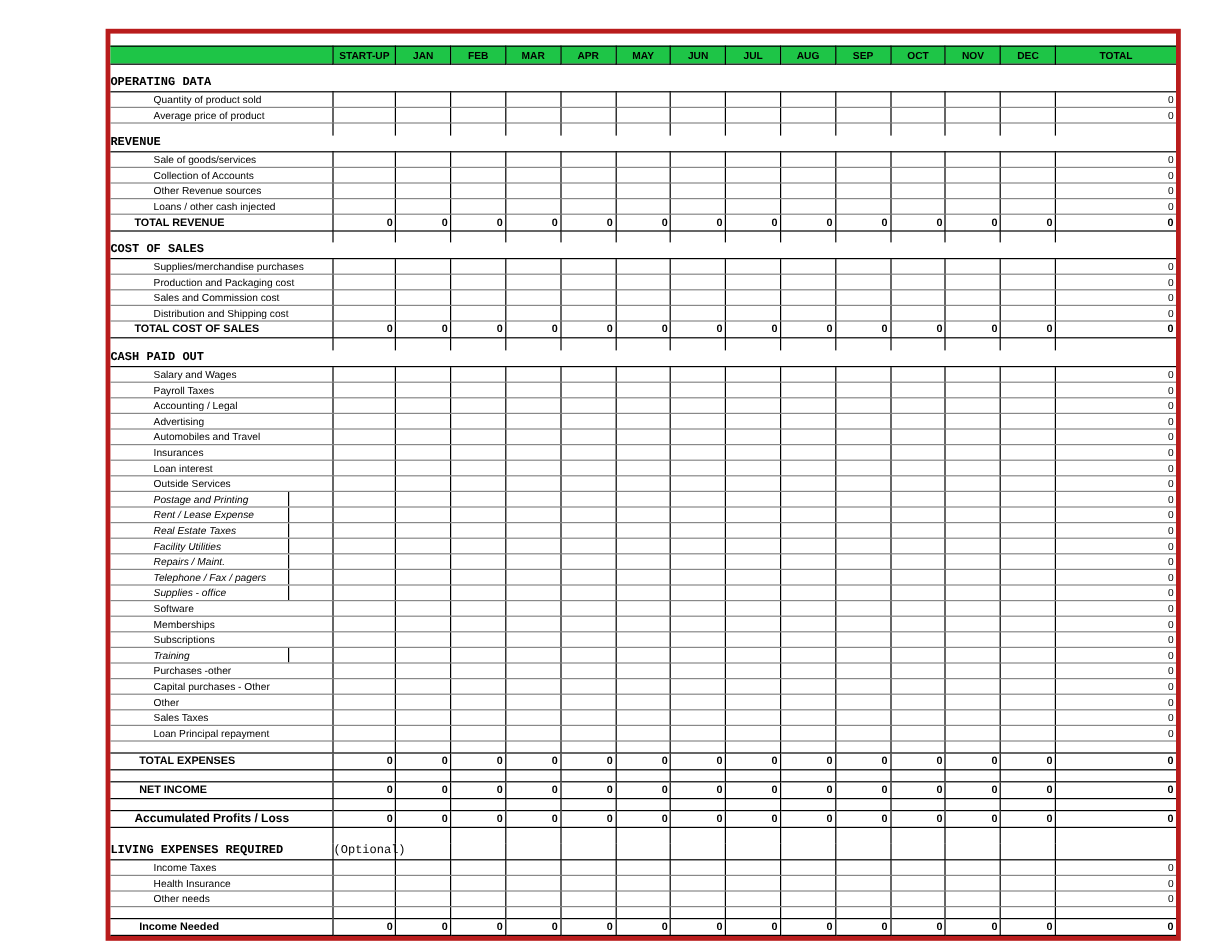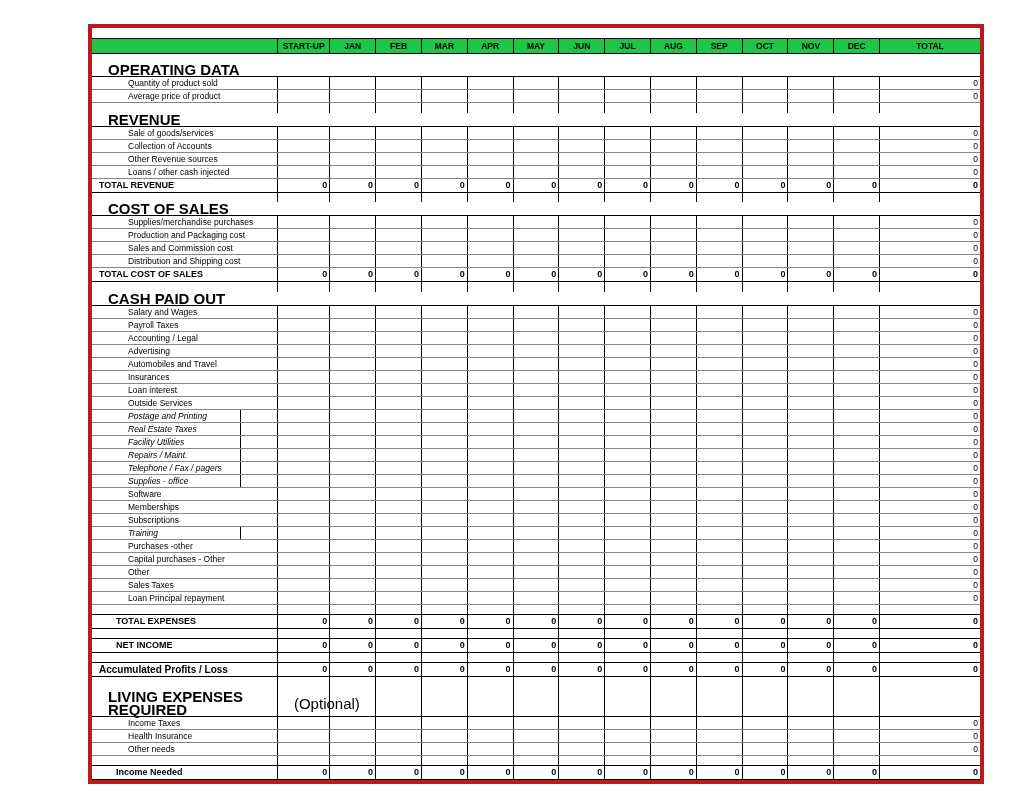--- a/index.html
+++ b/index.html
@@ -67,41 +67,42 @@
   tr.data.short-sep td.lbl::after{
     content:"";
     position:absolute;
     right:36px; top:0; bottom:0;
     border-right:1px solid #000;
   }
 
   
   tr.section td {
     font-weight: 700;
-    font-size: 15px;
+    font-size: 10px;
     border-bottom: 1.5px solid #000;
     height: 13px;
     line-height:13px;
-    padding-left: 16px;
+    padding-left: 0;
     text-align: left;
+    font-family: Liberation Mono, monospace;
   }
 
   
   tr.total td {
     font-weight: 700;
     border-top: 1.5px solid #000;
     border-bottom: 1.5px solid #000;
     border-right: 1px solid #000;
     height: 13px;
     line-height:13px;
     text-align: right;
     padding: 0 2px;
     font-size: 9px;
   }
-  tr.total td.lbl { text-align: left; padding-left: 7px; }
+  tr.total td.lbl { text-align: left; padding-left: 20px; }
   tr.total.indent td.lbl { padding-left: 24px; }
 
   
   tr.blank td {
     height: 10px;
     border-right: 1px solid #000;
     border-bottom: none;
   }
   tr.blank.noborder td { border-right: none; }
   tr.blank.tall td { height: 14px; }
@@ -608,20 +609,37 @@
           <td></td>
           <td></td>
           <td></td>
           <td></td>
           <td></td>
           <td></td>
           <td></td>
           <td class="totalcol">0</td>
         </tr>
         <tr class="data short-sep">
+          <td class="lbl">Rent / Lease Expense</td>
+          <td></td>
+          <td></td>
+          <td></td>
+          <td></td>
+          <td></td>
+          <td></td>
+          <td></td>
+          <td></td>
+          <td></td>
+          <td></td>
+          <td></td>
+          <td></td>
+          <td></td>
+          <td class="totalcol">0</td>
+        </tr>
+        <tr class="data short-sep">
           <td class="lbl">Real Estate Taxes</td>
           <td></td>
           <td></td>
           <td></td>
           <td></td>
           <td></td>
           <td></td>
           <td></td>
           <td></td>
           <td></td>

